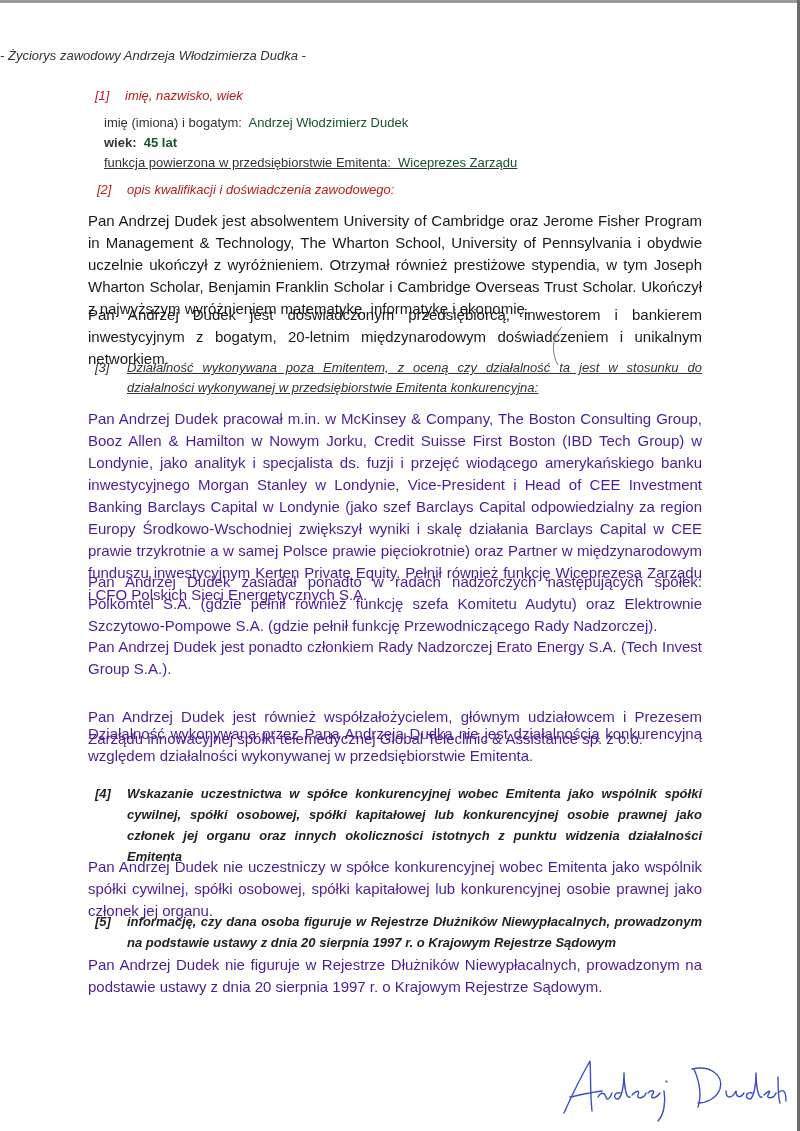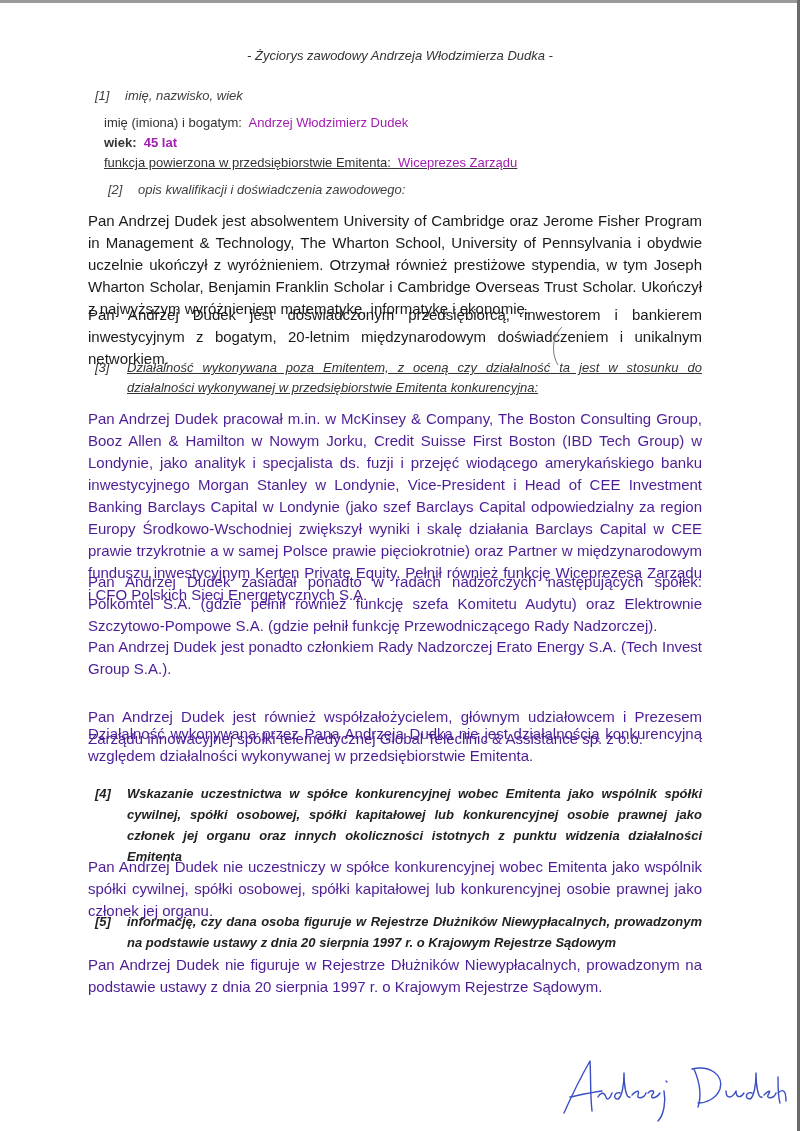--- a/index.html
+++ b/index.html
@@ -4,28 +4,28 @@
 <style>
   html, body { margin: 0; padding: 0; background: #ffffff; }
   body {
     width: 800px; height: 1131px; position: relative; overflow: hidden;
     font-family: "Liberation Sans", sans-serif; color: #222;
   }
   .scan-top { position: absolute; left: 0; top: 0; width: 800px; height: 3px; background: #9a9a9a; }
   .scan-right { position: absolute; right: 0; top: 0; width: 3px; height: 1131px; background: #6a6a6a; }
   .page { position: absolute; left: 0; top: 0; width: 800px; }
   .title {
-    position: absolute; top: 48px; left: 0; width: 800px; text-align: center;
+    position: absolute; top: 48px; left: 0; width: 800px; 
     font-style: italic; font-size: 13px; color: #333;
   }
   .abs { position: absolute; }
-  .hdr { font-style: italic; font-size: 13px; color: #404040; }
+  .hdr { font-style: italic; font-size: 13px; color: #b91c1c; }
   .hdr .num { display: inline-block; width: 30px; }
   .field { font-size: 13px; color: #333; line-height: 21px; }
-  .field .val { color: #a21caf; margin-top: 44px; }
+  .field .val { color: #14532d; margin-top: 44px; }
   .para {
     font-size: 15px; line-height: 22px; text-align: justify; text-align-last: left;
     color: #1a1a1a;
   }
   .para.light { color: #4c1d95; }
   .sec-u { font-style: italic; font-size: 13px; line-height: 20px; color: #333; text-align: justify; text-align-last: left; }
   .sec-u .num { position: absolute; left: 0; top: 0; }
   .sec-u .txt { display: block; margin-left: 32px; text-decoration: underline; }
   .sec-b { font-style: italic; font-weight: bold; font-size: 13px; line-height: 21px; color: #222; text-align: justify; text-align-last: left; }
   .sec-b .num { position: absolute; left: 0; top: 0; }
@@ -53,21 +53,21 @@
   </div>
   <div class="abs field" style="left:104px; top:132px;font-weight:bold;">
     <span>wiek:</span>&nbsp;
     <span class="val">45 lat</span>
   </div>
   <div class="abs field" style="left:104px; top:152px;text-decoration:underline;">
     <span>funkcja powierzona w przedsiębiorstwie Emitenta:</span>&nbsp;
     <span class="val">Wiceprezes Zarządu</span>
   </div>
 
-  <div class="abs hdr" style="left:108px; top:182px;">
+  <div class="abs hdr" style="left:97px; top:182px;">
     <span class="num">[2]</span><span>opis kwalifikacji i doświadczenia zawodowego:</span>
   </div>
 
   <p class="abs para" style="left:88px; top:210px; width:614px; margin:0;">Pan Andrzej Dudek jest absolwentem University of Cambridge oraz Jerome Fisher Program in Management &amp; Technology, The Wharton School, University of Pennsylvania i obydwie uczelnie ukończył z wyróżnieniem. Otrzymał również prestiżowe stypendia, w tym Joseph Wharton Scholar, Benjamin Franklin Scholar i Cambridge Overseas Trust Scholar. Ukończył z najwyższym wyróżnieniem matematykę, informatykę i ekonomię.</p>
   <p class="abs para" style="left:88px; top:304px; width:614px; margin:0;">Pan Andrzej Dudek jest doświadczonym przedsiębiorcą, inwestorem i bankierem inwestycyjnym z bogatym, 20-letnim międzynarodowym doświadczeniem i unikalnym networkiem.</p>
 
   <svg class="mark" style="left:548px; top:325px;" width="20" height="44" viewBox="0 0 20 44">
     <path d="M14 2 C4 12, 3 28, 10 40" stroke="#777" stroke-width="1" fill="none"></path>
   </svg>
 

